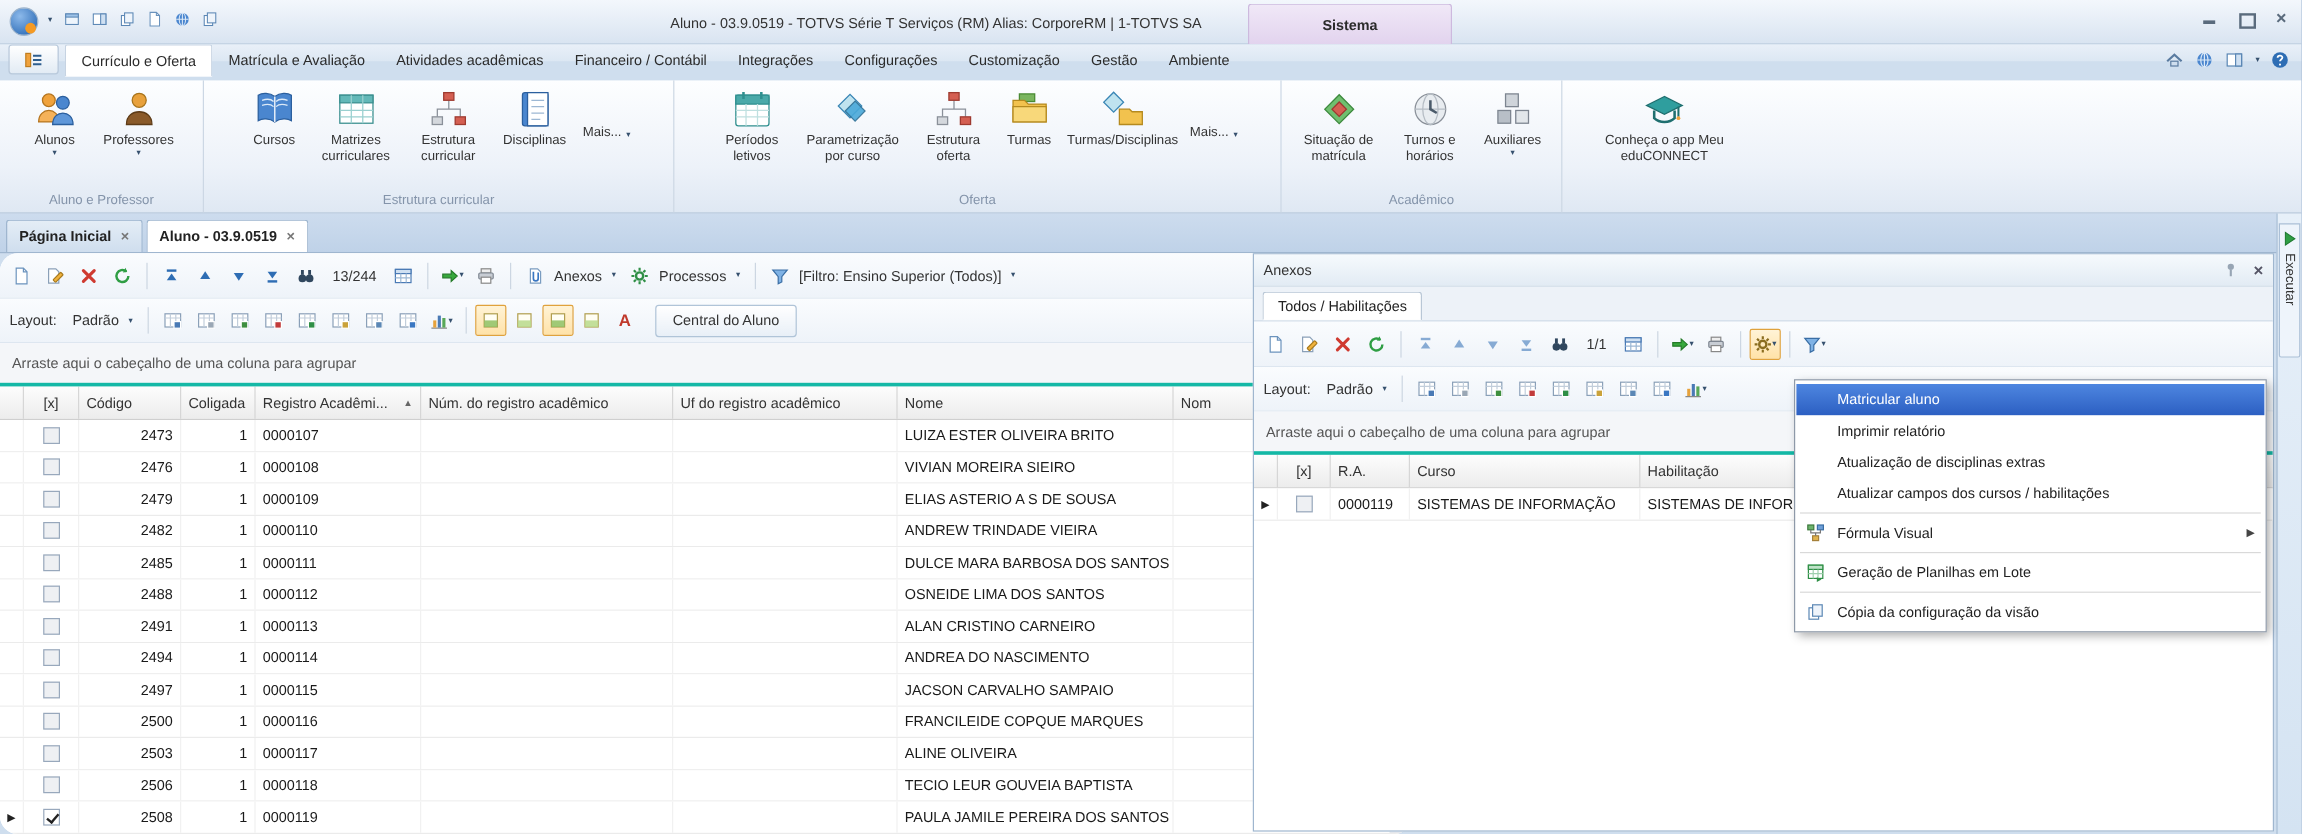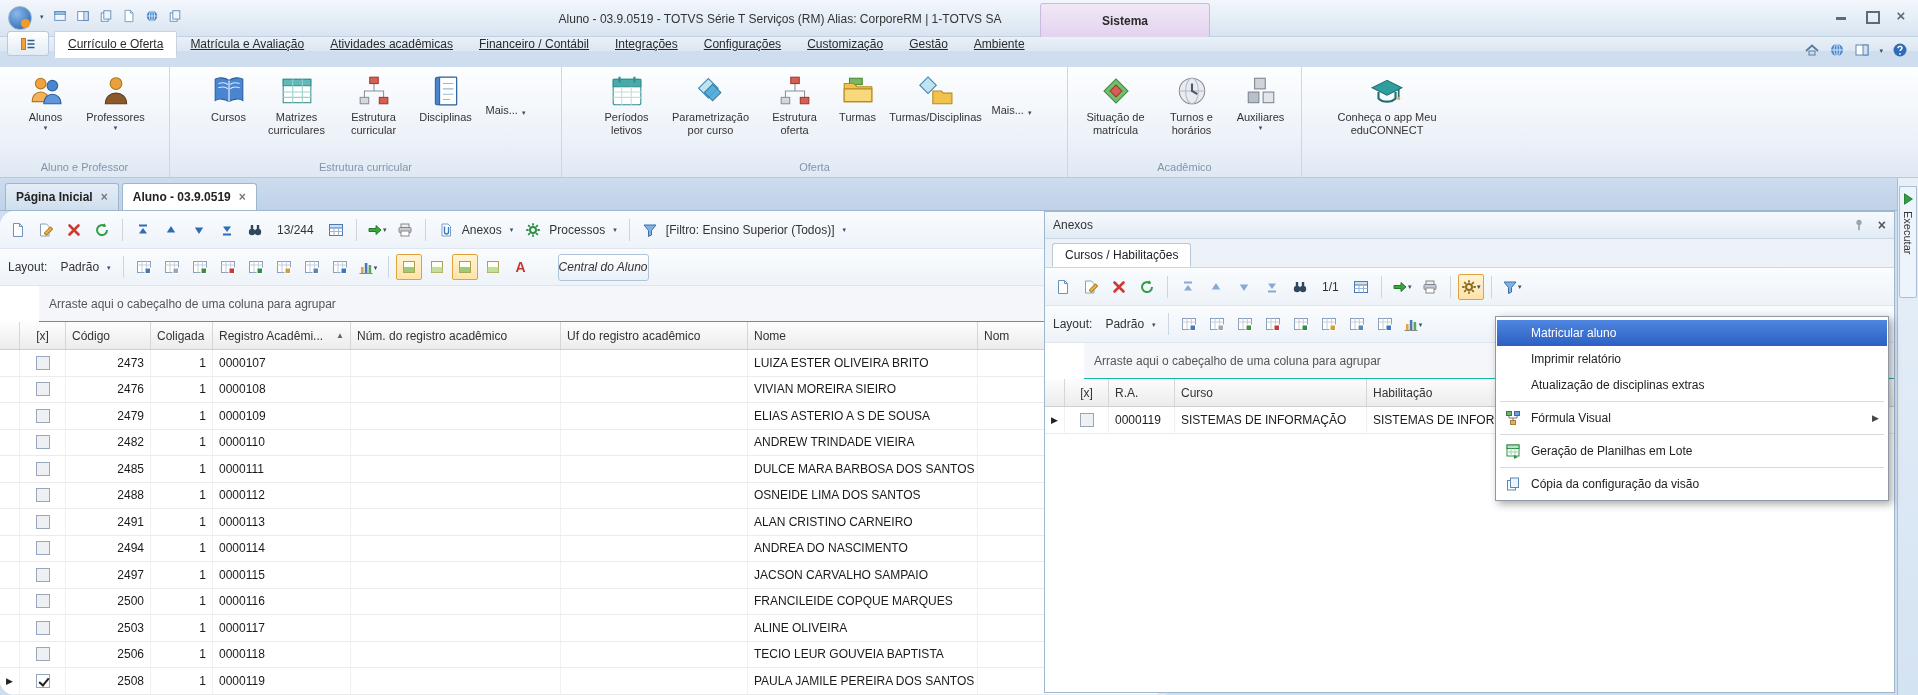--- a/index.html
+++ b/index.html
@@ -19,21 +19,21 @@
   .ctx-group { position:absolute; left:1040px; top:3px; width:170px; height:34px; border-radius:3px 3px 0 0;
     background:linear-gradient(#f0e8f7,#e2d3ee); border:1px solid #cdb9de; border-bottom:none;
     display:flex; align-items:center; justify-content:center; font-weight:bold; color:#2b2b2b; }
   .win-controls { position:absolute; right:10px; top:9px; display:flex; gap:16px; align-items:center; }
   .wc { width:14px; height:14px; position:relative; }
   .wc-min::after { content:""; position:absolute; left:2px; bottom:3px; width:10px; height:3px; background:#5a6b7d; }
   .wc-max::after { content:""; position:absolute; left:2px; top:2px; width:10px; height:9px; border:2px solid #5a6b7d; }
   .wc-close { color:#5a6b7d; font-size:15px; font-weight:bold; line-height:14px; text-align:center; }
 
   
-  .ribbon-tabs { position:absolute; top:37px; left:0; right:0; height:14px; background:linear-gradient(#e9f0f8,#dce7f3); display:flex; align-items:center;text-decoration:underline; }
+  .ribbon-tabs { position:absolute; top:37px; left:0; right:0; height:14px; background:linear-gradient(#e9f0f8,#dce7f3); display:flex; align-items:flex-start; }
   .menu-btn { width:42px; height:25px; margin:0 5px 1px 7px; border:1px solid #b9c9db; border-radius:3px;
     background:linear-gradient(#ffffff,#e2ebf4); display:flex; align-items:center; justify-content:center; }
   .rtab { height:25px; padding:0 13px; display:flex; align-items:center; color:#2b2b2b; white-space:nowrap; }
   .rtab.active { background:#fff; border:1px solid #c6d3e2; border-bottom:1px solid #fff; border-radius:2px 2px 0 0; height:27px; }
   .ribbon-right { position:absolute; right:10px; top:5px; display:flex; gap:9px; align-items:center; }
 
   
   .ribbon-body { position:absolute; top:67px; left:0; right:0; height:111px;
     background:linear-gradient(#fdfeff,#edf2f9 65%,#dfe8f3); border-bottom:1px solid #b9c9db; display:flex; }
   .rgroup { position:relative; height:100%; border-right:1px solid #ccd7e4; display:flex; flex-direction:column; flex:none; }
@@ -57,25 +57,25 @@
 
   .tbar { height:38px; background:linear-gradient(#fafcfe,#eef3f9); border-bottom:1px solid #dde6f0; display:flex; align-items:center; padding:0 5px; gap:2px; }
   .tbar2 { height:37px; }
   .tbtn { min-width:26px; height:26px; display:flex; align-items:center; justify-content:center; border-radius:2px; padding:0 2px; }
   .tsep { width:1px; height:22px; background:#ccd6e2; margin:0 5px; flex:none; }
   .tcount { color:#333; margin:0 7px; white-space:nowrap; }
   .tlabel { color:#333; margin:0 3px; white-space:nowrap; }
   .ddbtn { display:flex; align-items:center; gap:5px; height:26px; padding:0 5px; border-radius:2px; }
   .pressed { background:linear-gradient(#fff3d6,#ffe2a8); border:1px solid #e0a23c; }
   .dim { opacity:.55; }
-  .central-btn { height:27px; margin-left:22px; padding:0 0; display:flex; align-items:center;
-    border:1px solid #b0c4d8; border-radius:3px; background:linear-gradient(#ffffff,#e8eff7); color:#333; white-space:nowrap;font-style:italic; }
+  .central-btn { height:27px; margin-left:10px; padding:0 14px; display:flex; align-items:center;
+    border:1px solid #b0c4d8; border-radius:3px; background:linear-gradient(#ffffff,#e8eff7); color:#333; white-space:nowrap; }
   .letterA { color:#c0392b; font-weight:bold; font-size:14px; }
 
-  .groupby { height:36px; background:#f4f6f9; border-bottom:1px solid #14b8a6; display:flex; align-items:center; padding:0 10px; color:#555; position:relative;margin-left:39px; }
+  .groupby { height:36px; background:#f4f6f9; border-bottom:3px solid #14b8a6; display:flex; align-items:center; padding:0 10px; color:#555; position:relative; }
   .groupby .mag { position:absolute; right:12px; top:9px; }
 
   
   .ghead { display:flex; height:28px; background:linear-gradient(#fdfdfd,#ececec); border-bottom:1px solid #cfcfcf; color:#333; }
   .hc { border-right:1px solid #d6d6d6; display:flex; align-items:center; padding:0 6px; overflow:hidden; white-space:nowrap; flex:none; }
   .grow { display:flex; height:26.5px; border-bottom:1px solid #ebebeb; background:#fff; }
   .gc { border-right:1px solid #f1f1f1; display:flex; align-items:center; padding:0 6px; overflow:hidden; white-space:nowrap; flex:none; color:#1a1a1a; }
   .num { justify-content:flex-end; }
   .center { justify-content:center; }
   .sortarrow { margin-left:auto; font-size:8px; color:#666; }
@@ -908,21 +908,21 @@
     <div class="panel-header">
       <span>Anexos</span>
       <div class="panel-tools">
         <svg class="i14">
             <use href="#s-pin"></use>
           </svg>
         <span style="font-size:14px;font-weight:bold;color:#556">×</span>
       </div>
     </div>
     <div class="panel-tabs">
-      <div class="ptab">Cursos / Habilitações</div>
+      <div class="ptab">Todos / Habilitações</div>
     </div>
 
     <div class="tbar">
       <div class="tbtn">
           <svg class="i16">
             <use href="#s-page"></use>
           </svg>
         </div>
       <div class="tbtn">
           <svg class="i16">
@@ -1094,20 +1094,24 @@
       <span>Matricular aluno</span>
     </div>
     <div class="mi">
       <span class="mic"></span>
       <span>Imprimir relatório</span>
     </div>
     <div class="mi">
       <span class="mic"></span>
       <span>Atualização de disciplinas extras</span>
     </div>
+    <div class="mi">
+      <span class="mic"></span>
+      <span>Atualizar campos dos cursos / habilitações</span>
+    </div>
     <div class="msep"></div>
     <div class="mi">
       <span class="mic">
           <svg class="i16">
             <use href="#s-formula"></use>
           </svg>
         </span>
       <span>Fórmula Visual</span>
       <span class="subarrow">▶</span>
     </div>

